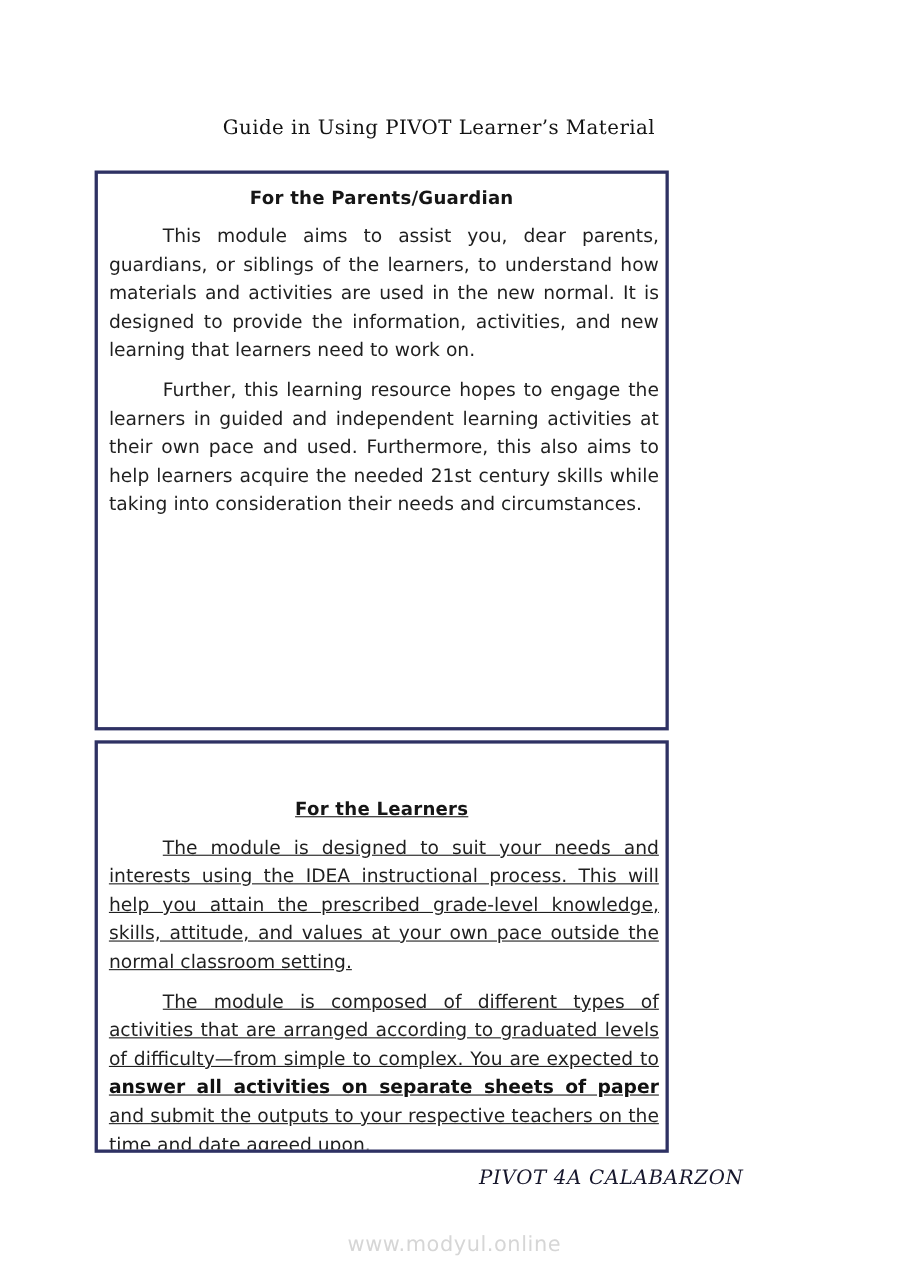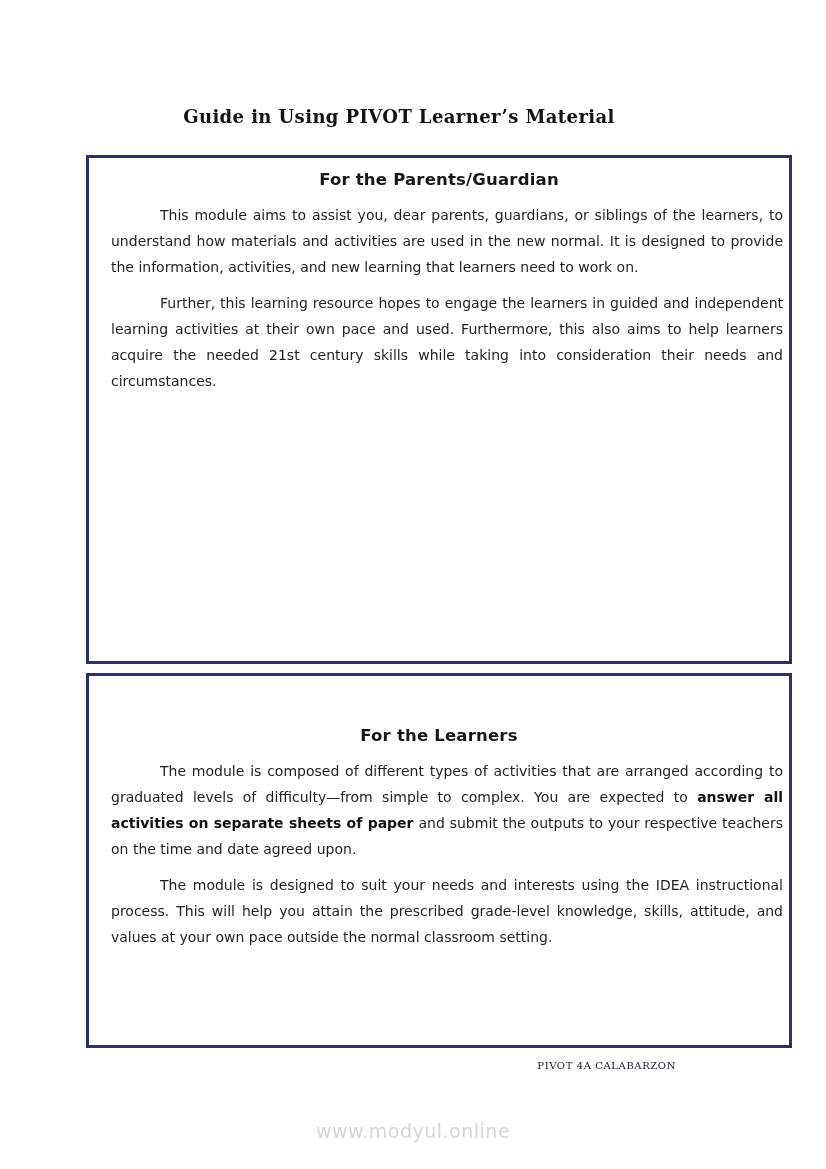--- a/index.html
+++ b/index.html
@@ -16,75 +16,77 @@
     font-family: "DejaVu Sans", "Liberation Sans", sans-serif;
     color: #1f1f1f;
   }
   .page-title {
     position: absolute;
     top: 106px;
     left: 86px;
     width: 626px;
     text-align: center;
     font-family: "DejaVu Serif", "Liberation Serif", serif;
-    font-weight: bold;
+    font-weight: normal;
     font-size: 18px;
     letter-spacing: 0.4px;
     color: #121212;
   }
   .guide-box {
     position: absolute;
     left: 86px;
-    width: 706px;
+    width: 522px;
     box-sizing: border-box;
     border: 3px solid #2e3163;
     background: #ffffff;
     overflow: hidden;
   }
   .box-parents {
     top: 155px;
     height: 509px;
   }
   .box-learners {
     top: 673px;
     height: 375px;
+    text-decoration: underline;
   }
   .box-inner {
     padding: 4px 6px 6px 6px;
   }
   .box-heading {
     text-align: center;
     font-weight: bold;
     font-size: 16.5px;
     letter-spacing: 0.2px;
     color: #161616;
     margin: 6px 0 2px 0;
     line-height: 24px;
   }
   .box-learners .box-heading {
     margin-top: 44px;
   }
   .guide-box p {
-    margin: 10px 0 0 16px;
-    font-size: 14px;
+    margin: 10px 0 0 4px;
+    font-size: 17px;
     line-height: 26px;
     text-align: justify;
     text-indent: 49px;
     color: #1f1f1f;
   }
   .guide-box p b {
     font-weight: bold;
     color: #111111;
   }
   .page-footer {
     position: absolute;
     top: 1060px;
     right: 150px;
     font-family: "DejaVu Serif", "Liberation Serif", serif;
-    font-size: 10px;
+    font-style: italic;
+    font-size: 18px;
     letter-spacing: 0.6px;
     color: #17172c;
   }
   .watermark {
     position: absolute;
     top: 1120px;
     left: 0;
     width: 826px;
     text-align: center;
     font-size: 19px;
@@ -103,22 +105,22 @@
     <div class="box-inner">
       <div class="box-heading">For the Parents/Guardian</div>
       <p>This module aims to assist you, dear parents, guardians, or siblings of the learners, to understand how materials and activities are used in the new normal. It is designed to provide the information, activities, and new learning that learners need to work on.</p>
       <p>Further, this learning resource hopes to engage the learners in guided and independent learning activities at their own pace and used. Furthermore, this also aims to help learners acquire the needed 21st century skills while taking into consideration their needs and circumstances.</p>
     </div>
   </div>
 
   <div class="guide-box box-learners">
     <div class="box-inner">
       <div class="box-heading">For the Learners</div>
+      <p>The module is designed to suit your needs and interests using the IDEA instructional process. This will help you attain the prescribed grade-level knowledge, skills, attitude, and values at your own pace outside the normal classroom setting.</p>
       <p><span>The module is composed of different types of activities that are arranged according to graduated levels of difficulty—from simple to complex. You are expected to </span><b>answer all activities on separate sheets of paper</b><span> and submit the outputs to your respective teachers on the time and date agreed upon.</span></p>
-      <p>The module is designed to suit your needs and interests using the IDEA instructional process. This will help you attain the prescribed grade-level knowledge, skills, attitude, and values at your own pace outside the normal classroom setting.</p>
     </div>
   </div>
 
   <div class="page-footer">PIVOT 4A CALABARZON</div>
 
   <div class="watermark">www.modyul.online</div>
 
 </div>
 
 </body></html>

